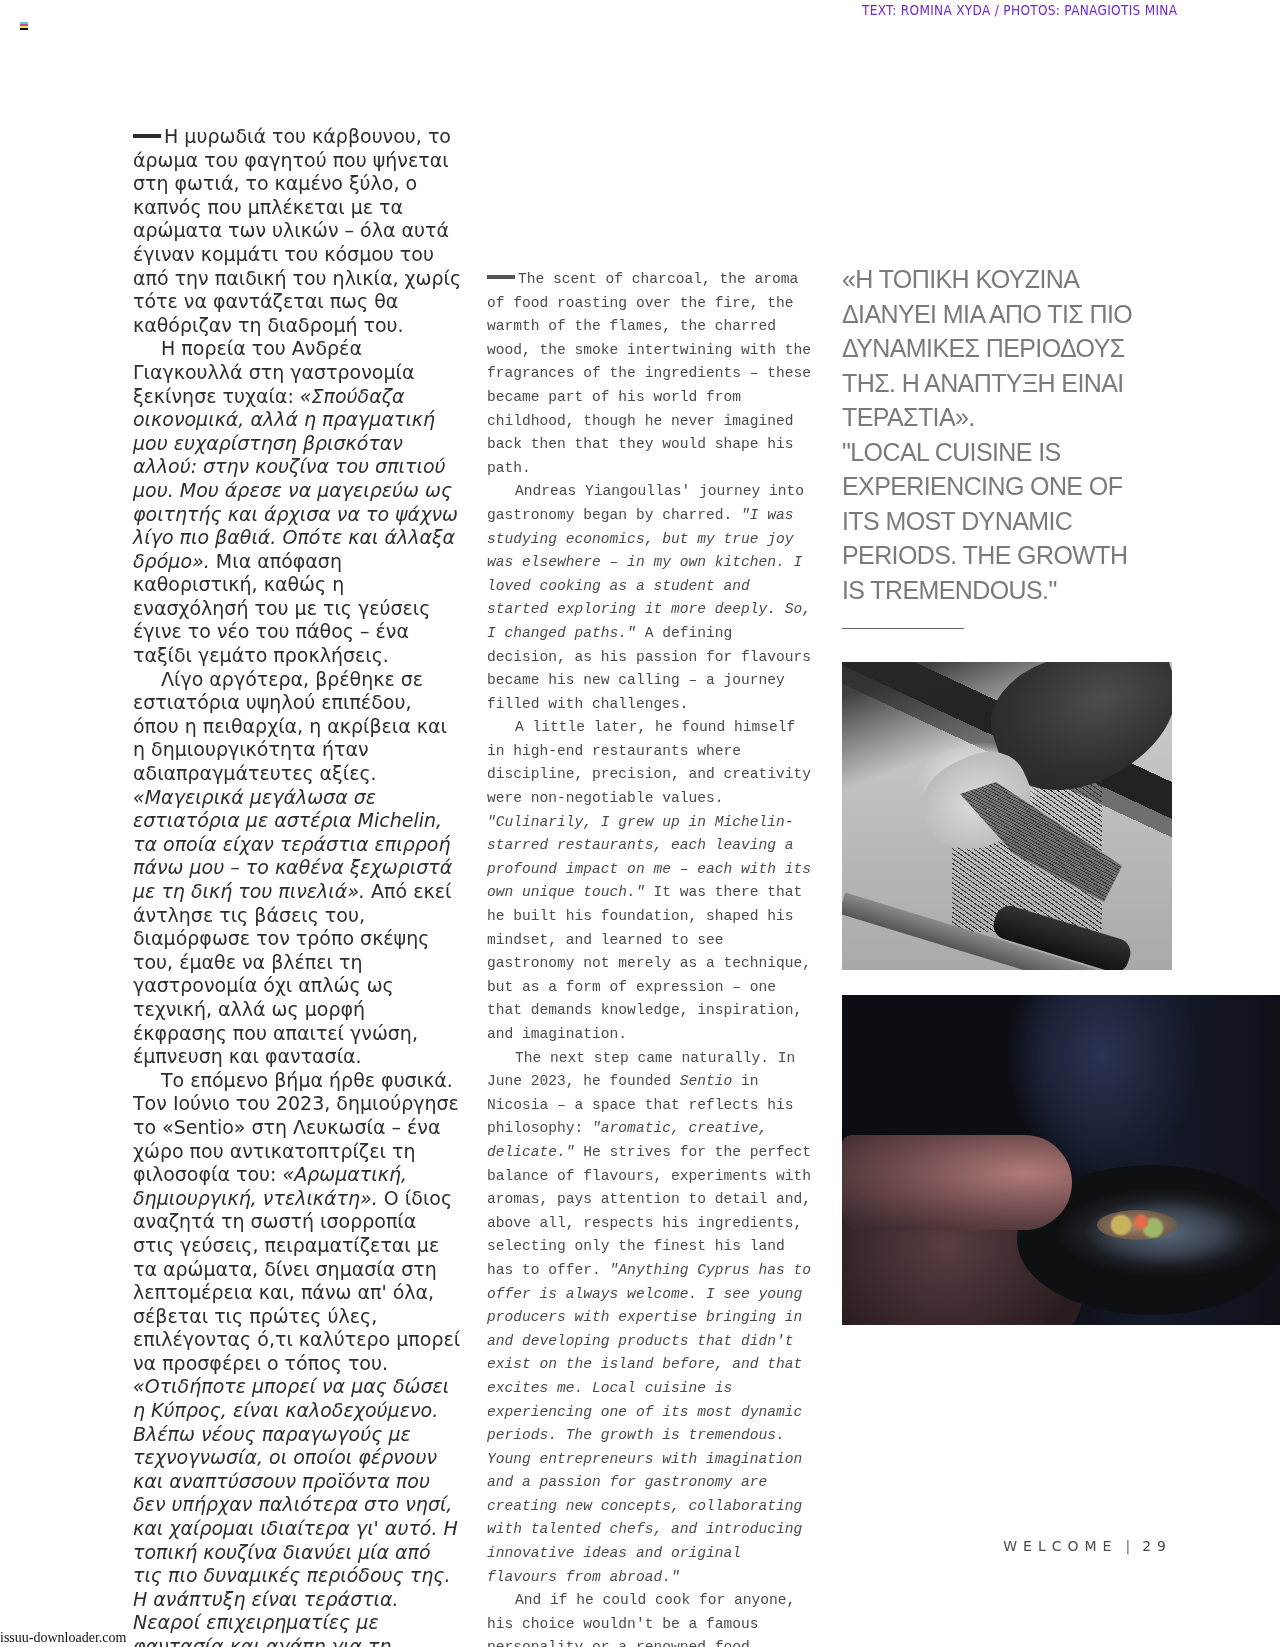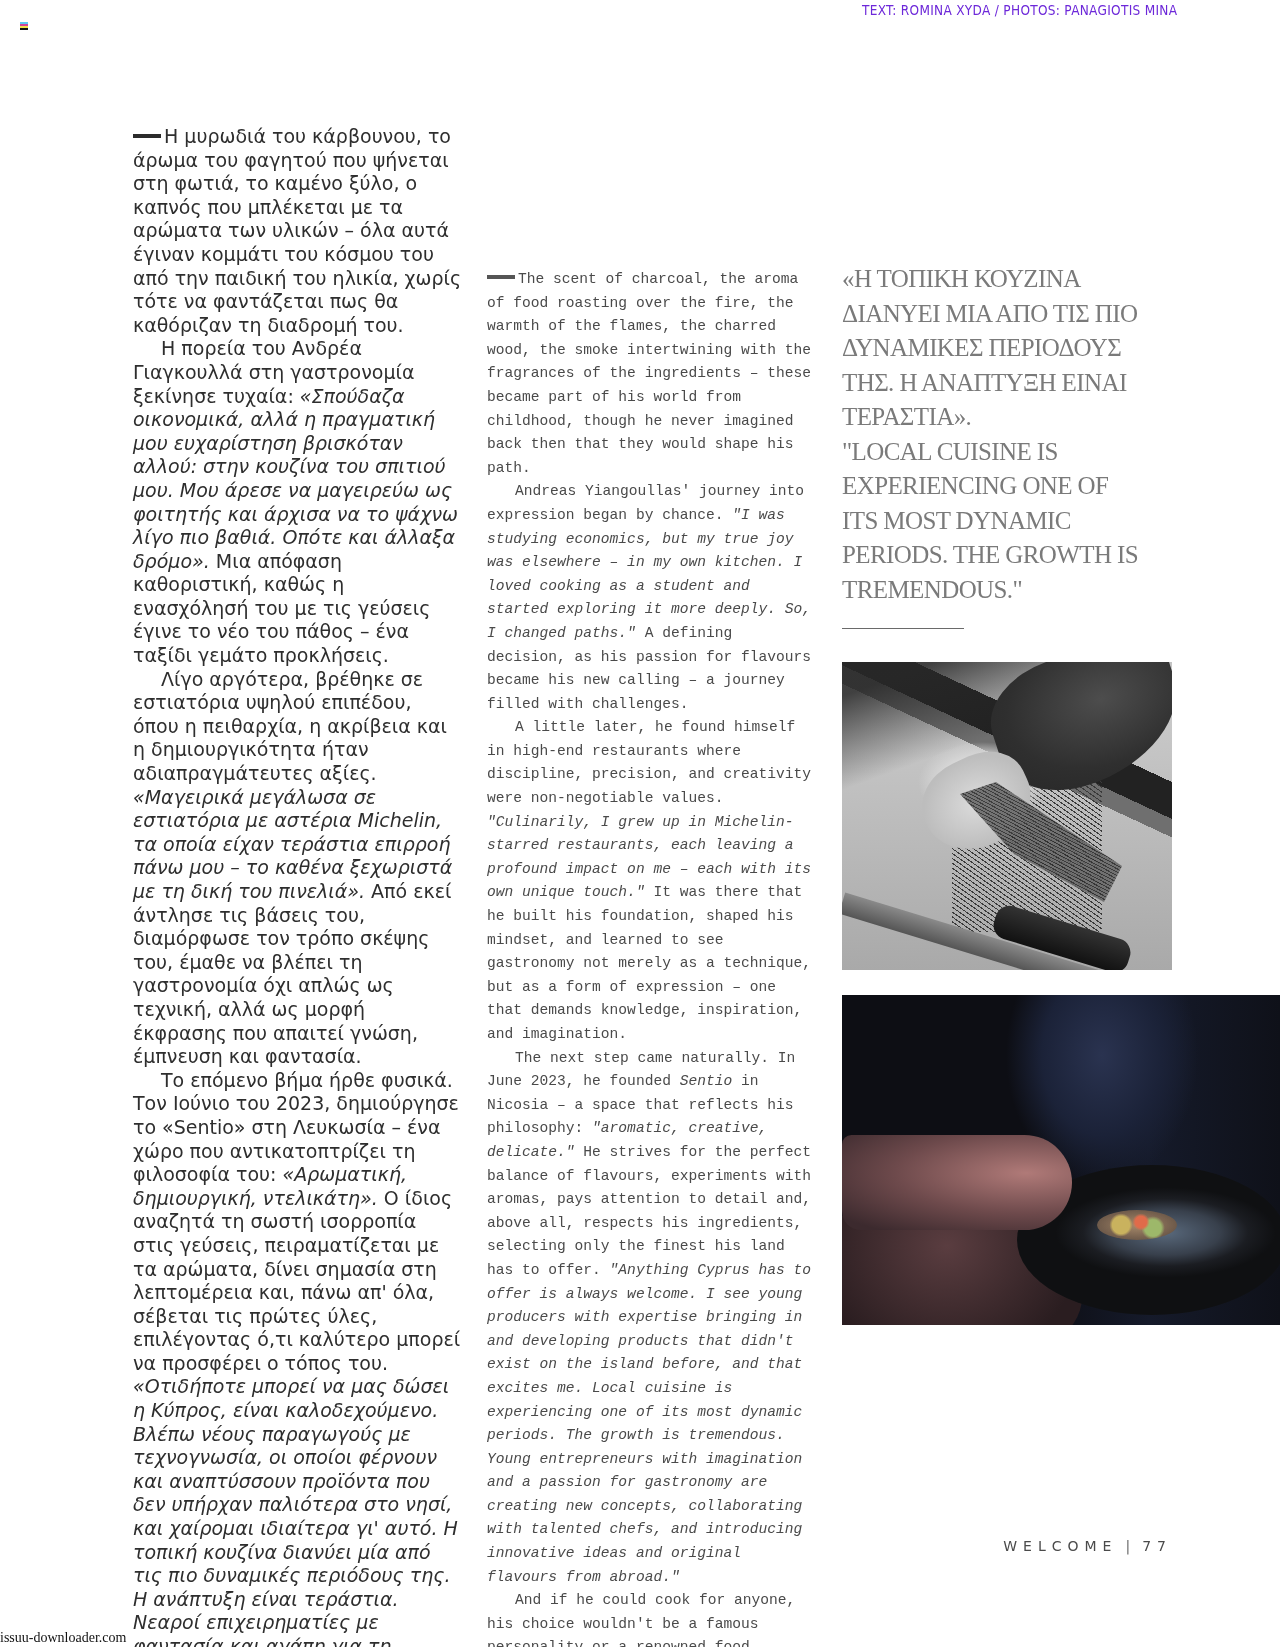--- a/index.html
+++ b/index.html
@@ -11,21 +11,21 @@
   .colorbar { top:22px; left:20px; width:8px; }
   .colorbar div { height:2px; }
   .col { font-size:15.2px; line-height:23.6px; }
   .col p { margin:0; }
   .col .indent { text-indent:28px; }
   .col em { font-style:italic; }
   .col-greek { top:125px; left:133px; width:330px; color:#2e2e2e; font-family:"DejaVu Sans", sans-serif; font-size:19px; }
   .col-english { top:268px; left:487px; width:330px; color:#4a4a4a; font-family:Liberation Mono, monospace; font-size:14.6px; }
   .lead-dash { display:inline-block; width:28px; height:4px; background:#2b2b2b; vertical-align:middle; margin-right:3px; position:relative; top:-2px; }
   .lead-dash.light { background:#555; }
-  .pullquote { top:262px; left:842px; width:300px; color:#7a7a7a; font-family:Liberation Serif, serif;
+  .pullquote { top:262px; left:842px; width:300px; color:#7a7a7a; font-family:Liberation Sans, sans-serif;
                font-weight:300; font-size:25px; line-height:34.5px; letter-spacing:-0.6px; text-transform:none; }
   .pullquote p { margin:0; }
   .pq-rule { top:628px; left:842px; width:122px; height:1px; background:#6a6a6a; }
   .photo1 { top:662px; left:842px; width:330px; height:308px;
     background:
       linear-gradient(160deg, rgba(40,40,40,0.85) 0 8%, transparent 30%),
       radial-gradient(ellipse 90px 60px at 230px 55px, #444 0 40%, transparent 70%),
       radial-gradient(ellipse 80px 50px at 140px 120px, #d8d8d8 0 50%, transparent 80%),
       repeating-linear-gradient(35deg, #3a3a3a 0 1px, transparent 1px 4px) 110px 110px / 150px 160px no-repeat,
       linear-gradient(25deg, transparent 0 62%, #6f6f6f 62% 66%, #222 66% 74%, transparent 74%),
@@ -81,21 +81,21 @@
 
 <div class="abs col col-greek" id="greek-col">
     <p><span class="lead-dash "></span><span>Η μυρωδιά του κάρβουνου, το άρωμα του φαγητού που ψήνεται στη φωτιά, το καμένο ξύλο, ο καπνός που μπλέκεται με τα αρώματα των υλικών – όλα αυτά έγιναν κομμάτι του κόσμου του από την παιδική του ηλικία, χωρίς τότε να φαντάζεται πως θα καθόριζαν τη διαδρομή του.</span></p>
     <p class="indent"><span>Η πορεία του Ανδρέα Γιαγκουλλά στη γαστρονομία ξεκίνησε τυχαία: </span><em>«Σπούδαζα οικονομικά, αλλά η πραγματική μου ευχαρίστηση βρισκόταν αλλού: στην κουζίνα του σπιτιού μου. Μου άρεσε να μαγειρεύω ως φοιτητής και άρχισα να το ψάχνω λίγο πιο βαθιά. Οπότε και άλλαξα δρόμο».</em><span> Μια απόφαση καθοριστική, καθώς η ενασχόλησή του με τις γεύσεις έγινε το νέο του πάθος – ένα ταξίδι γεμάτο προκλήσεις.</span></p>
     <p class="indent"><span>Λίγο αργότερα, βρέθηκε σε εστιατόρια υψηλού επιπέδου, όπου η πειθαρχία, η ακρίβεια και η δημιουργικότητα ήταν αδιαπραγμάτευτες αξίες. </span><em>«Μαγειρικά μεγάλωσα σε εστιατόρια με αστέρια Michelin, τα οποία είχαν τεράστια επιρροή πάνω μου – το καθένα ξεχωριστά με τη δική του πινελιά».</em><span> Από εκεί άντλησε τις βάσεις του, διαμόρφωσε τον τρόπο σκέψης του, έμαθε να βλέπει τη γαστρονομία όχι απλώς ως τεχνική, αλλά ως μορφή έκφρασης που απαιτεί γνώση, έμπνευση και φαντασία.</span></p>
     <p class="indent"><span>Το επόμενο βήμα ήρθε φυσικά. Τον Ιούνιο του 2023, δημιούργησε το «Sentio» στη Λευκωσία – ένα χώρο που αντικατοπτρίζει τη φιλοσοφία του: </span><em>«Αρωματική, δημιουργική, ντελικάτη».</em><span> Ο ίδιος αναζητά τη σωστή ισορροπία στις γεύσεις, πειραματίζεται με τα αρώματα, δίνει σημασία στη λεπτομέρεια και, πάνω απ' όλα, σέβεται τις πρώτες ύλες, επιλέγοντας ό,τι καλύτερο μπορεί να προσφέρει ο τόπος του. </span><em>«Οτιδήποτε μπορεί να μας δώσει η Κύπρος, είναι καλοδεχούμενο. Βλέπω νέους παραγωγούς με τεχνογνωσία, οι οποίοι φέρνουν και αναπτύσσουν προϊόντα που δεν υπήρχαν παλιότερα στο νησί, και χαίρομαι ιδιαίτερα γι' αυτό. Η τοπική κουζίνα διανύει μία από τις πιο δυναμικές περιόδους της. Η ανάπτυξη είναι τεράστια. Νεαροί επιχειρηματίες με φαντασία και αγάπη για τη γαστρονομία δημιουργούν νέες προτάσεις, σε συνεργασία με ταλαντούχους chefs, εισάγοντας καινοτόμες ιδέες και πρωτότυπες γεύσεις από το εξωτερικό».</em></p>
   </div>
 
 <div class="abs col col-english" id="english-col">
     <p><span class="lead-dash light"></span><span>The scent of charcoal, the aroma of food roasting over the fire, the warmth of the flames, the charred wood, the smoke intertwining with the fragrances of the ingredients – these became part of his world from childhood, though he never imagined back then that they would shape his path.</span></p>
-    <p class="indent"><span>Andreas Yiangoullas' journey into expression began by chance. </span><em>"I was studying economics, but my true joy was elsewhere – in my own kitchen. I loved cooking as a student and started exploring it more deeply. So, I changed paths."</em><span> A defining decision, as his passion for flavours became his new calling – a journey filled with challenges.</span></p>
+    <p class="indent"><span>Andreas Yiangoullas' journey into gastronomy began by charred. </span><em>"I was studying economics, but my true joy was elsewhere – in my own kitchen. I loved cooking as a student and started exploring it more deeply. So, I changed paths."</em><span> A defining decision, as his passion for flavours became his new calling – a journey filled with challenges.</span></p>
     <p class="indent"><span>A little later, he found himself in high-end restaurants where discipline, precision, and creativity were non-negotiable values. </span><em>"Culinarily, I grew up in Michelin-starred restaurants, each leaving a profound impact on me – each with its own unique touch."</em><span> It was there that he built his foundation, shaped his mindset, and learned to see gastronomy not merely as a technique, but as a form of expression – one that demands knowledge, inspiration, and imagination.</span></p>
     <p class="indent"><span>The next step came naturally. In June 2023, he founded </span><em>Sentio</em><span> in Nicosia – a space that reflects his philosophy: </span><em>"aromatic, creative, delicate."</em><span> He strives for the perfect balance of flavours, experiments with aromas, pays attention to detail and, above all, respects his ingredients, selecting only the finest his land has to offer. </span><em>"Anything Cyprus has to offer is always welcome. I see young producers with expertise bringing in and developing products that didn't exist on the island before, and that excites me. Local cuisine is experiencing one of its most dynamic periods. The growth is tremendous. Young entrepreneurs with imagination and a passion for gastronomy are creating new concepts, collaborating with talented chefs, and introducing innovative ideas and original flavours from abroad."</em></p>
     <p class="indent"><span>And if he could cook for anyone, his choice wouldn't be a famous personality or a renowned food critic. </span><em>"I'd prepare slow-roasted lemon lamb for the people I love and who love me."</em></p>
   </div>
 
 <div class="abs pullquote">
   <p>«Η ΤΟΠΙΚΗ ΚΟΥΖΙΝΑ ΔΙΑΝΥΕΙ ΜΙΑ ΑΠΟ ΤΙΣ ΠΙΟ ΔΥΝΑΜΙΚΕΣ ΠΕΡΙΟΔΟΥΣ ΤΗΣ. Η ΑΝΑΠΤΥΞΗ ΕΙΝΑΙ ΤΕΡΑΣΤΙΑ».</p>
   <p>"LOCAL CUISINE IS EXPERIENCING ONE OF ITS MOST DYNAMIC PERIODS. THE GROWTH IS TREMENDOUS."</p>
 </div>
 <div class="abs pq-rule"></div>
@@ -109,16 +109,16 @@
 </div>
 
 <div class="abs photo2" role="img" aria-label="dark photo of hands holding a bowl with plated food">
   <div class="palm"></div>
   <div class="bowl"></div>
   <div class="food"></div>
   <div class="finger"></div>
 </div>
 
 <div class="abs footer">
-  <span>WELCOME</span><span class="sep">|</span><span>77</span>
+  <span>WELCOME</span><span class="sep">|</span><span>29</span>
 </div>
 
 <div class="abs watermark">issuu-downloader.com</div>
 
 </body></html>

